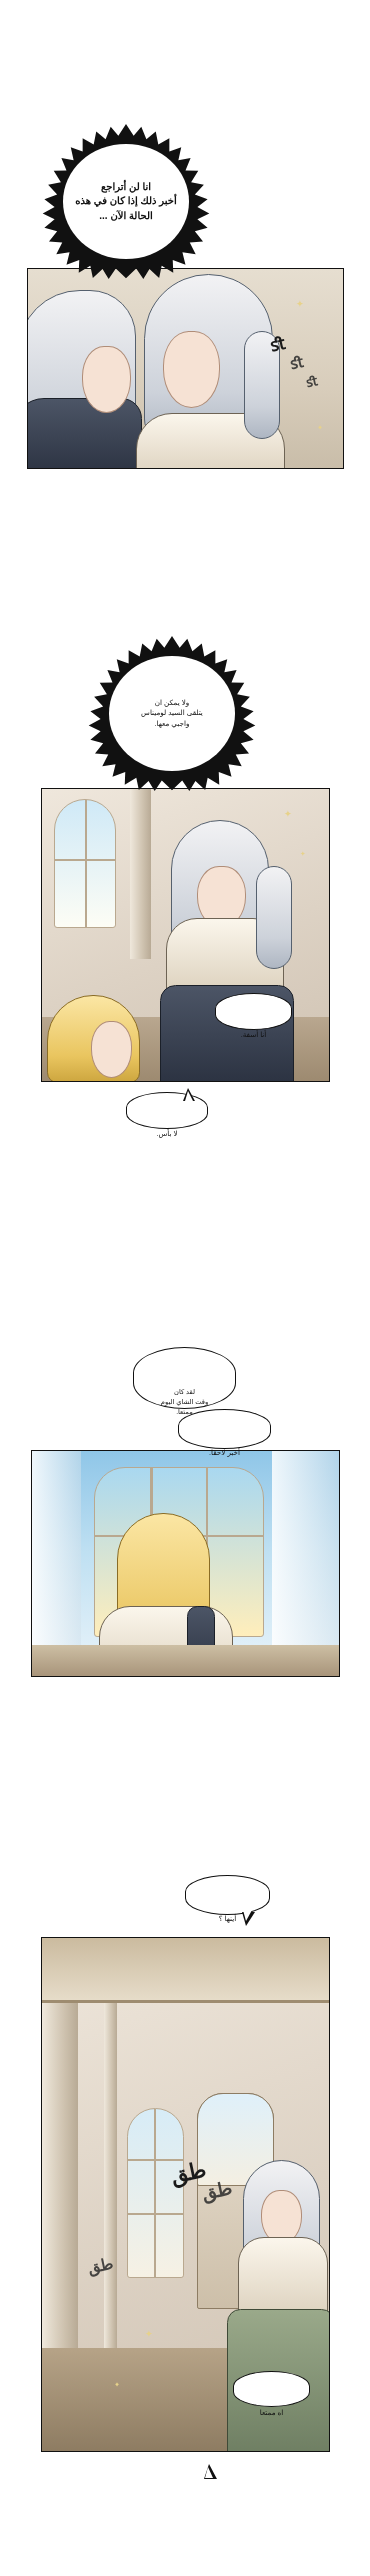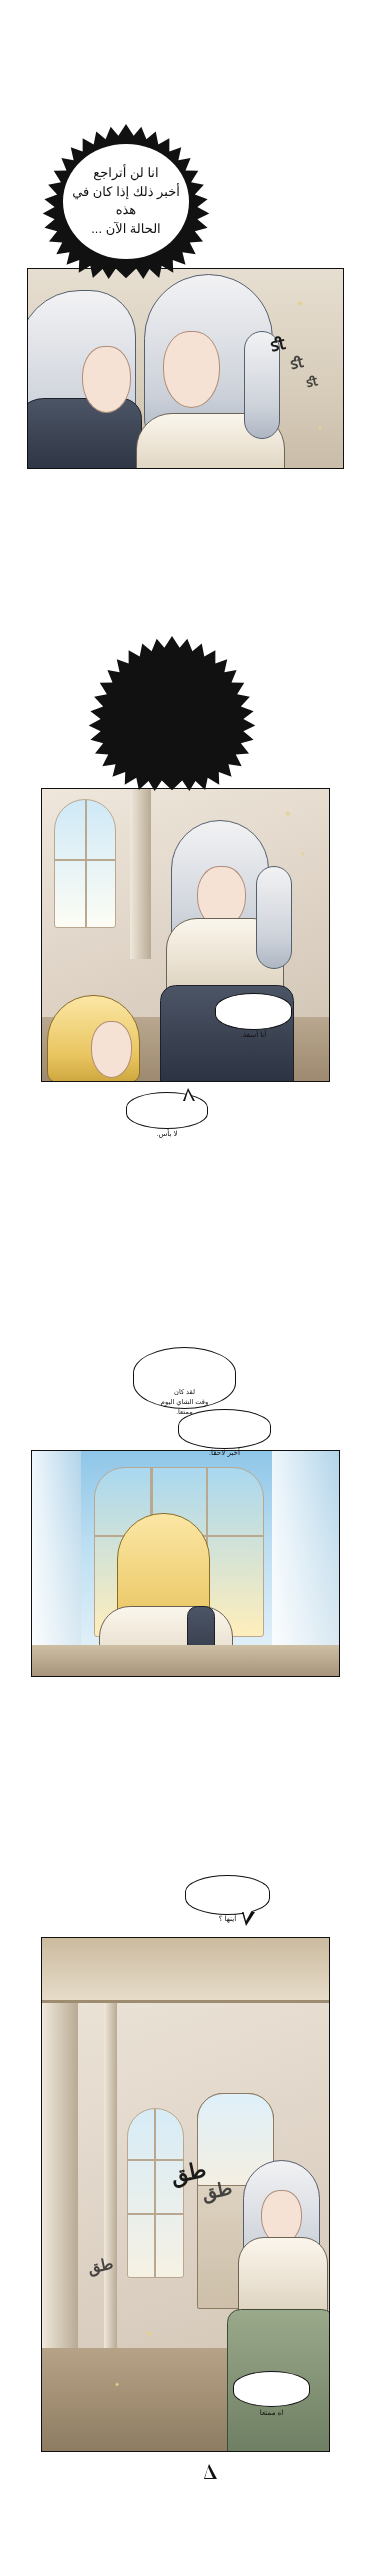--- a/index.html
+++ b/index.html
@@ -211,21 +211,21 @@
   }
 </style>
 </head>
 <body>
 
 <div class="page">
 
   <div class="burst" style="left:41px; top:124px; width:170px; height:155px;">
     <div class="spikes"></div>
     <div class="inner">
-      <div class="txt" style="font-size:13px;">انا لن أتراجع
+      <div class="txt" style="font-size:10px;font-weight:bold;">انا لن أتراجع
 أخبر ذلك إذا كان في هذه
 الحالة الآن ...</div>
     </div>
   </div>
 
   <div class="panel bordered" style="left:27px; top:268px; width:317px; height:201px;">
     <div class="room-wall"></div>
 
     <div class="hair-silver" style="left:-10.3px; top:20.6px; width:118px; height:175px; border-radius:62px 46px 20.6px 20.6px;"></div>
     <div class="body-dark" style="left:-15.5px; top:129px; width:129px; height:77px; border-radius:31px 20.6px 0 0;"></div>
@@ -239,20 +239,25 @@
     <div class="kana" style="left:242px; top:62px; font-size:17.5px;">ﬆ</div>
     <div class="kana light" style="left:262px; top:82px; font-size:15.5px;">ﬆ</div>
     <div class="kana light" style="left:278px; top:103px; font-size:13.4px;">ﬆ</div>
 
     <div class="sparkle" style="left:268px; top:31px;">✦</div>
     <div class="sparkle" style="left:289px; top:155px; font-size:7.2px;">✦</div>
   </div>
 
   <div class="burst" style="left:87px; top:636px; width:170px; height:155px;">
     <div class="spikes"></div>
+    <div class="inner">
+      <div class="txt" style="font-size:7.2px;">ولا يمكن ان
+يتلقى السيد لوميناس
+واجبي معها.</div>
+    </div>
   </div>
 
   <div class="panel bordered" style="left:41px; top:788px; width:289px; height:294px;">
     <div class="room-wall2"></div>
 
     <div class="window" style="left:12.4px; top:10.3px; width:62px; height:129px;">
       <div class="mull" style="left:50%; top:0; width:2.1px; bottom:0;"></div>
       <div class="mull" style="left:0; right:0; top:46%; height:2.1px;"></div>
     </div>
     <div class="pillar" style="left:88px; top:0; width:20.6px; height:170px;"></div>

